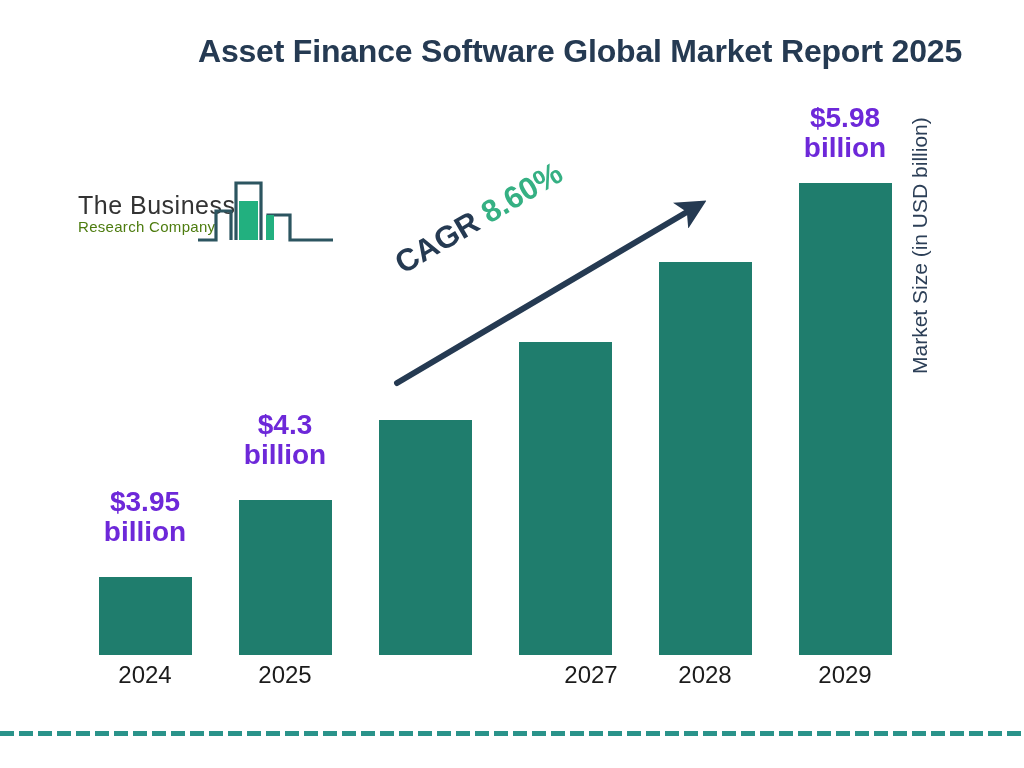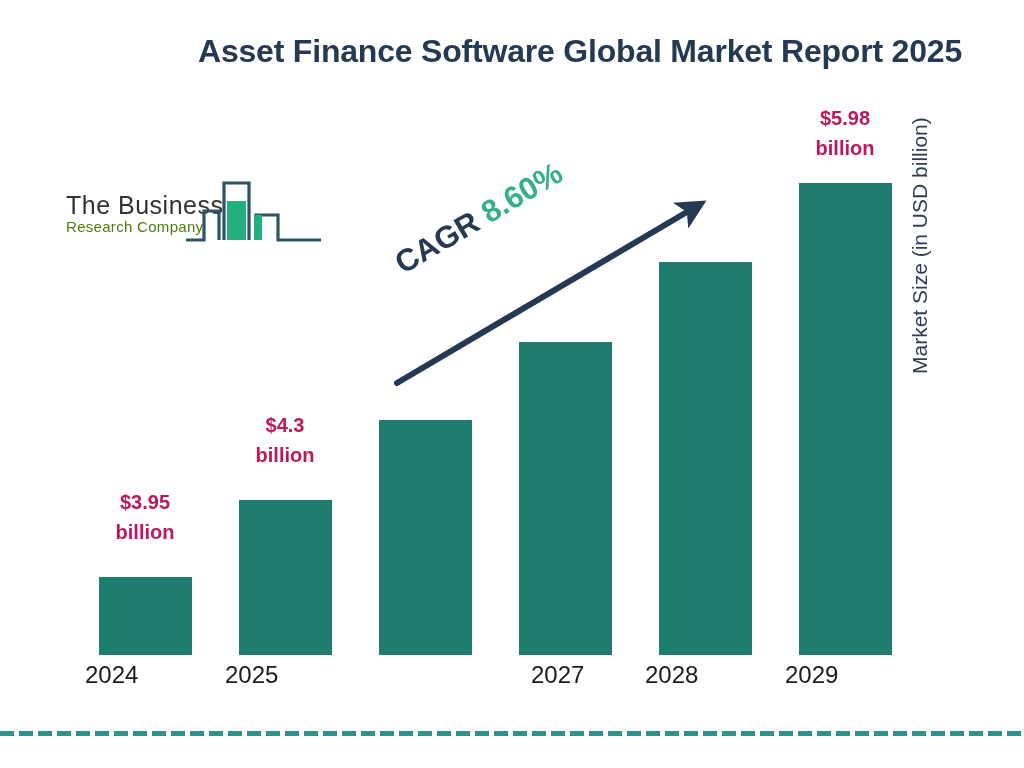--- a/index.html
+++ b/index.html
@@ -12,37 +12,37 @@
 
   
   .chart-title{
     position:absolute;left:62px;top:30px;width:900px;
     text-align:right;
     font-size:32px;line-height:42px;font-weight:bold;
     color:#253a52;letter-spacing:-0.2px;
   }
 
   
-  .logo{position:absolute;left:66px;top:186px;width:210px;height:70px;}
+  .logo{position:absolute;left:78px;top:186px;width:210px;height:70px;}
   .logo-text{position:absolute;left:0;top:6px;color:#3c3c3c;}
   .logo-line1{font-size:25px;line-height:27px;font-weight:400;letter-spacing:.5px;color:#333;}
   .logo-line2{font-size:15px;line-height:16px;font-weight:400;letter-spacing:.3px;color:#4d7c0f;}
   .logo-mark{position:absolute;left:120px;top:-9px;}
 
   
   .plot{position:absolute;left:0;top:0;width:1024px;height:768px;}
   .bar{
     position:absolute;background:#1f7d6d;width:93px;
   }
   .bar-label{
     position:absolute;width:120px;text-align:center;
-    font-size:20px;line-height:30px;font-weight:bold;color:#be185d;
+    font-size:28px;line-height:30px;font-weight:bold;color:#6d28d9;
   }
   .xtick{
-    position:absolute;top:660px;width:120px;text-align:left;
+    position:absolute;top:660px;width:120px;text-align:center;
     font-size:24px;line-height:30px;color:#1b1b1b;font-weight:400;
   }
   .ylabel{
     position:absolute;left:908px;top:330px;
     width:330px;height:40px;
     transform:rotate(-90deg);transform-origin:22px 22px;
     font-size:21px;color:#2c3f57;white-space:nowrap;
     text-align:left;
   }
 

